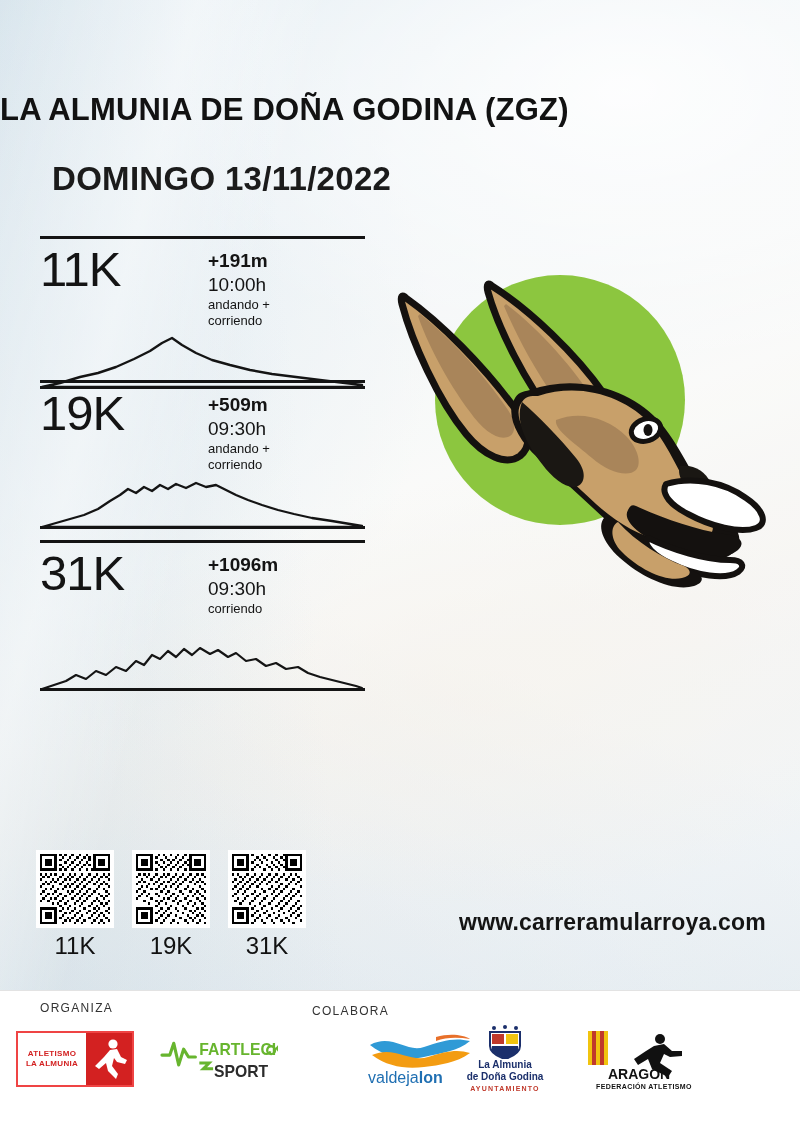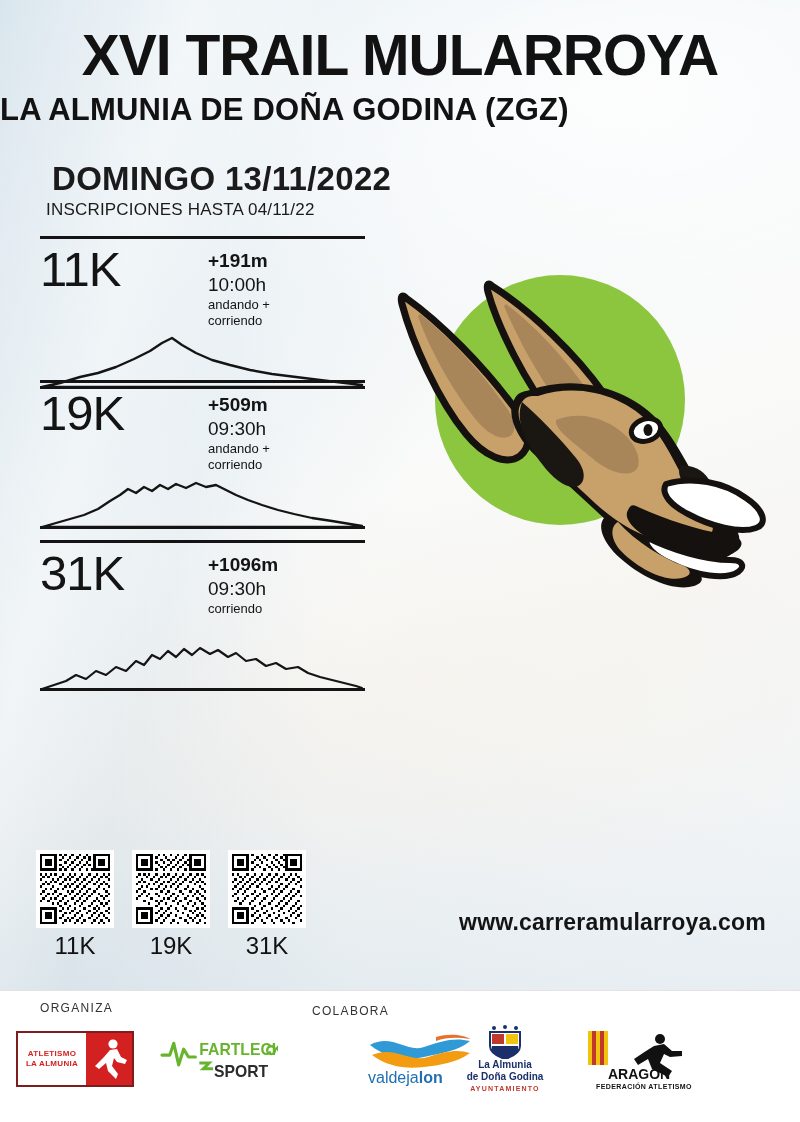--- a/index.html
+++ b/index.html
@@ -103,21 +103,21 @@
     position: absolute; font-size: 12px; letter-spacing: 1.3px; color: #333; font-weight: 400;
   }
   #lbl-organiza { left: 40px; top: 10px; }
   #lbl-colabora { left: 312px; top: 13px; text-align: right; }
 
   .logos { position: absolute; left: 0; right: 0; top: 32px; height: 92px; }
   .logo { position: absolute; }
 
   
   #logo-atletismo { left: 16px; top: 8px; width: 118px; height: 56px;
-    border: 2px solid #7f1d1d; display: flex; align-items: stretch; background: #fff; }
+    border: 2px solid #ef4444; display: flex; align-items: stretch; background: #fff; }
   #logo-atletismo .la { flex: 1; display: flex; flex-direction: column; justify-content: center;
     align-items: center; color: #d32121; font-size: 8px; font-weight: 700; line-height: 1.25; letter-spacing: .3px; }
   #logo-atletismo .rt { width: 46px; background: #d32121; position: relative; }
   #logo-atletismo .rt svg { position: absolute; inset: 0; }
 
   
   #logo-fartleck { left: 160px; top: 10px; width: 118px; height: 52px; }
 
   
   #logo-valdejalon { left: 318px; top: 8px; width: 108px; height: 56px; margin-left: 48px; }
@@ -129,24 +129,22 @@
 
   
   #logo-aragon { left: 586px; top: 4px; width: 112px; height: 64px; }
 </style>
 </head>
 <body>
 
 <div class="poster">
   <div class="tex"></div>
 
-  <div class="title-main">XVI TRAIL MULARROYA</div>
   <div class="title-sub">LA ALMUNIA DE DOÑA GODINA (ZGZ)</div>
   <div class="date-line">DOMINGO 13/11/2022</div>
-  <div class="insc-line">INSCRIPCIONES HASTA 04/11/22</div>
 
   <div class="dist-block" id="block-11k">
     <div class="rule"></div>
     <div class="dist-row">
       <div class="dist-km">11K</div>
       <div class="dist-info">
         <div class="dist-gain">+191m</div>
         <div class="dist-time">10:00h</div>
         <div class="dist-mode">andando +
 corriendo</div>

